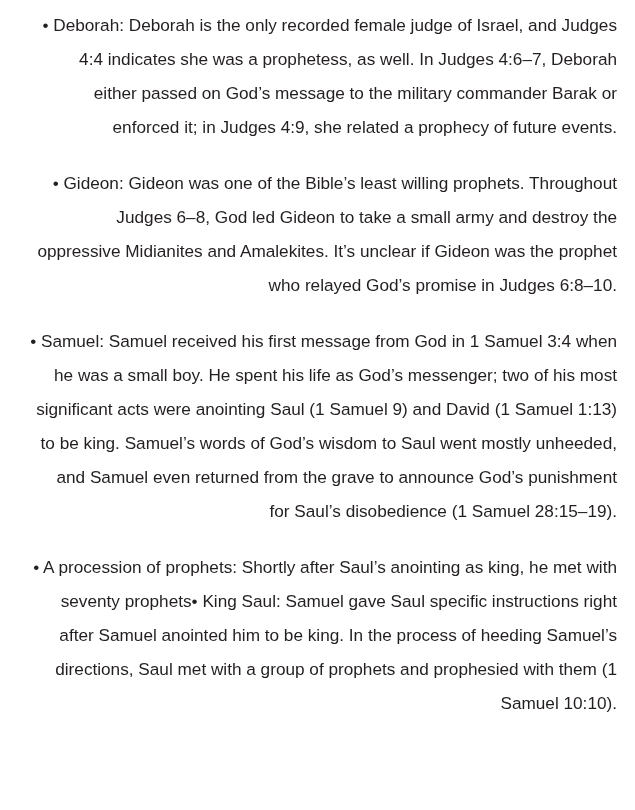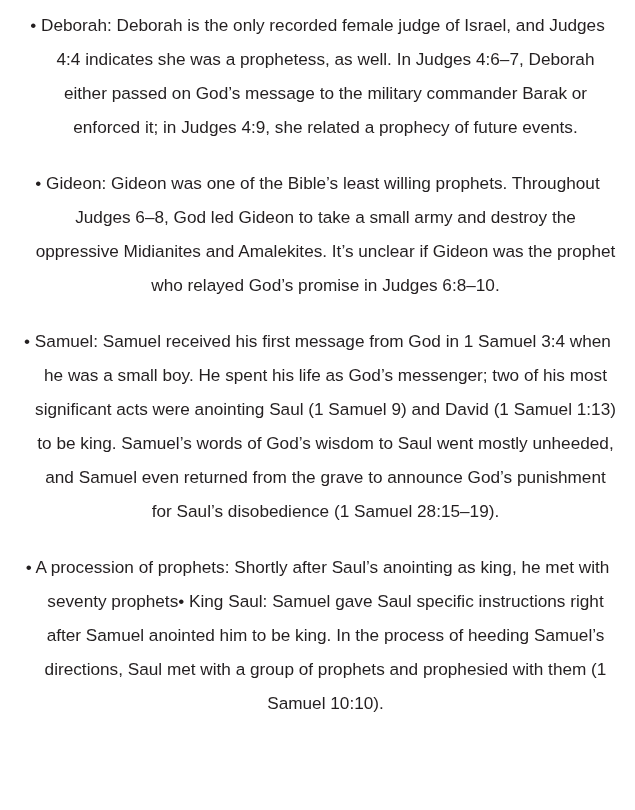--- a/index.html
+++ b/index.html
@@ -19,21 +19,21 @@
     box-sizing: border-box;
     padding: 8px 18px 0 18px;
     background: #ffffff;
     overflow: hidden;
   }
   .para {
     font-size: 17.2px;
     line-height: 34px;
     color: #231f20;
     margin: 0 0 22px 0;
-    text-align: center;
+    text-align: right;
     padding-left: 16px;
     text-indent: -16px;
   }
   .para:last-child {
     margin-bottom: 16px;
   }
 </style>
 </head>
 <body>
 

